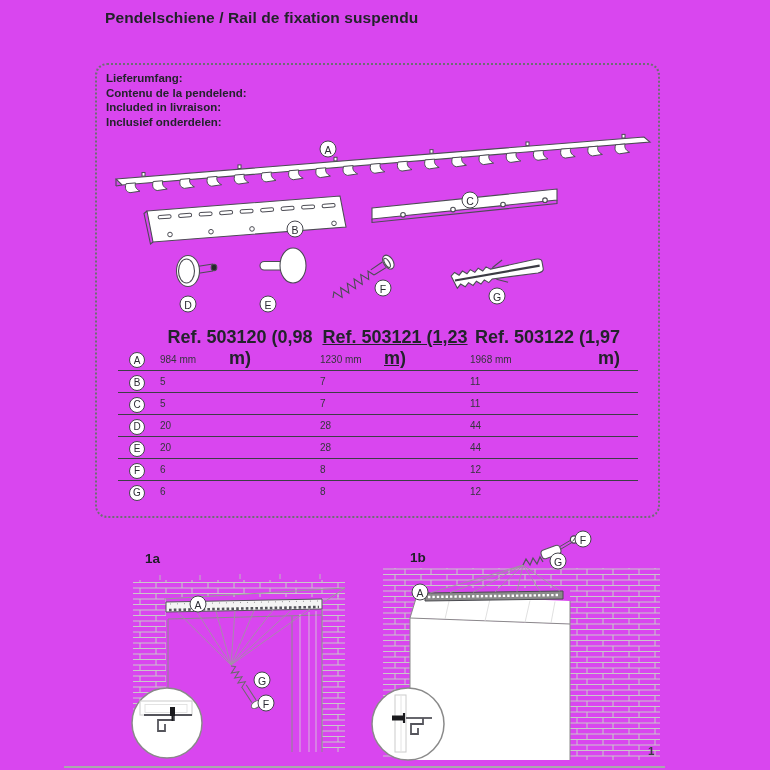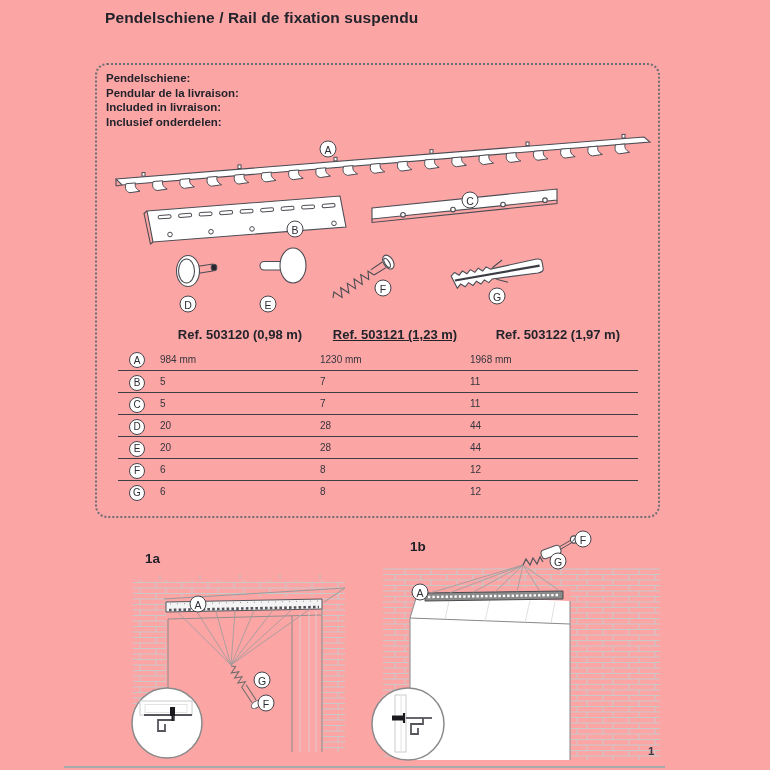--- a/index.html
+++ b/index.html
@@ -1,30 +1,30 @@
 <!DOCTYPE html>
 <html><head>
 <meta charset="utf-8">
 <style>
   html,body{margin:0;padding:0;background:#fff;}
-  .page{position:relative;width:770px;height:770px;background:#fca5a5;overflow:hidden;
+  .page{position:relative;width:770px;height:770px;background:#d946ef;overflow:hidden;
         font-family:"Liberation Sans",sans-serif;color:#23232b;}
   .title{position:absolute;left:105px;top:8px;font-size:15.5px;font-weight:bold;
          line-height:19px;letter-spacing:.1px;}
   .delivery-box{position:absolute;left:95px;top:63px;width:565px;height:455px;
                 border:2px dotted #6e6e74;border-radius:12px;box-sizing:border-box;}
   .delivery-text{position:absolute;left:9px;top:6px;font-size:11.5px;font-weight:bold;
                  line-height:14.5px;}
   svg{position:absolute;}
   .badge{position:absolute;width:17px;height:17px;box-sizing:border-box;
          border:1.4px solid #45454d;border-radius:50%;background:#fff;
          display:flex;align-items:center;justify-content:center;
          font-size:10.5px;color:#2c2c34;transform:translate(-50%,-50%);z-index:5;}
   .ref-row{position:absolute;left:118px;top:327px;width:520px;display:flex;
-           font-weight:bold;font-size:13px;color:#23232b;}
+           font-weight:bold;font-size:18px;color:#23232b;}
   .ref-spacer{width:42px;}
   .ref-c1{width:160px;text-align:center;}
   .ref-c2{width:150px;text-align:center;text-decoration:underline;}
   .ref-c3{width:150px;text-align:right;}
   .ptable{position:absolute;left:118px;top:348px;width:520px;}
   .prow{height:22px;display:flex;align-items:center;box-sizing:border-box;}
   .prow + .prow{border-top:1.6px solid #3e3e46;}
   .letter-cell{width:42px;padding-left:11px;box-sizing:border-box;}
   .circle{display:inline-flex;width:16px;height:16px;box-sizing:border-box;
           border:1.3px solid #45454d;border-radius:50%;align-items:center;
@@ -39,22 +39,22 @@
 <body>
 
 <div class="page">
 
   <div class="title">
     <div>Pendelschiene / Rail de fixation suspendu</div>
   </div>
 
   <div class="delivery-box">
     <div class="delivery-text">
-      <div>Pendelschiene:</div>
-      <div>Pendular de la livraison:</div>
+      <div>Lieferumfang:</div>
+      <div>Contenu de la pendelend:</div>
       <div>Included in livraison:</div>
       <div>Inclusief onderdelen:</div>
     </div>
   </div>
 
   <svg style="left:100px;top:133px" width="555" height="190" viewBox="0 0 555 190">
     <defs>
       <path id="hookp" d="M0 0 C-1.5 5 0 8 4 9 L14 7.5 C10 5.5 8.5 2.5 9.5 -0.8 Z"></path>
     </defs>
 
@@ -269,21 +269,21 @@
 
     <circle cx="67" cy="168" r="35" fill="#fff" stroke="#8a8a8a" stroke-width="1.5"></circle>
     <rect x="40" y="146" width="52" height="14" fill="#fff" stroke="#ccc" stroke-width="1"></rect>
     <rect x="45" y="149.5" width="42" height="8" fill="#fff" stroke="#ddd" stroke-width="0.8"></rect>
     <line x1="44" y1="160" x2="92" y2="160" stroke="#55555c" stroke-width="1.8"></line>
     <path d="M74 160 l0 5 l-16 0 l0 11 l7 0 l0 -7" stroke="#55555c" stroke-width="1.8" fill="none"></path>
     <rect x="70" y="152" width="5" height="9" fill="#1a1a1e"></rect>
     <line x1="72.5" y1="161" x2="72.5" y2="166" stroke="#1a1a1e" stroke-width="2"></line>
   </svg>
 
-  <div class="fig-label" style="left:383px;top:539px">1b</div>
+  <div class="fig-label" style="left:383px;top:550px">1b</div>
   <svg style="left:365px;top:525px" width="300" height="245" viewBox="0 0 300 245">
     <defs>
       <pattern id="bk2" width="26" height="11" patternUnits="userSpaceOnUse">
         <path d="M0 0H26 M0 5.5H26 M0 11H26 M14 0V5.5 M4 5.5V11" stroke="#c9c9c9" stroke-width="1" fill="none"></path>
       </pattern>
     </defs>
 
     <rect x="18" y="43" width="277" height="20" fill="url(#bk2)"></rect>
     <rect x="18" y="63" width="34" height="172" fill="url(#bk2)"></rect>
     <rect x="205" y="63" width="90" height="172" fill="url(#bk2)"></rect>

